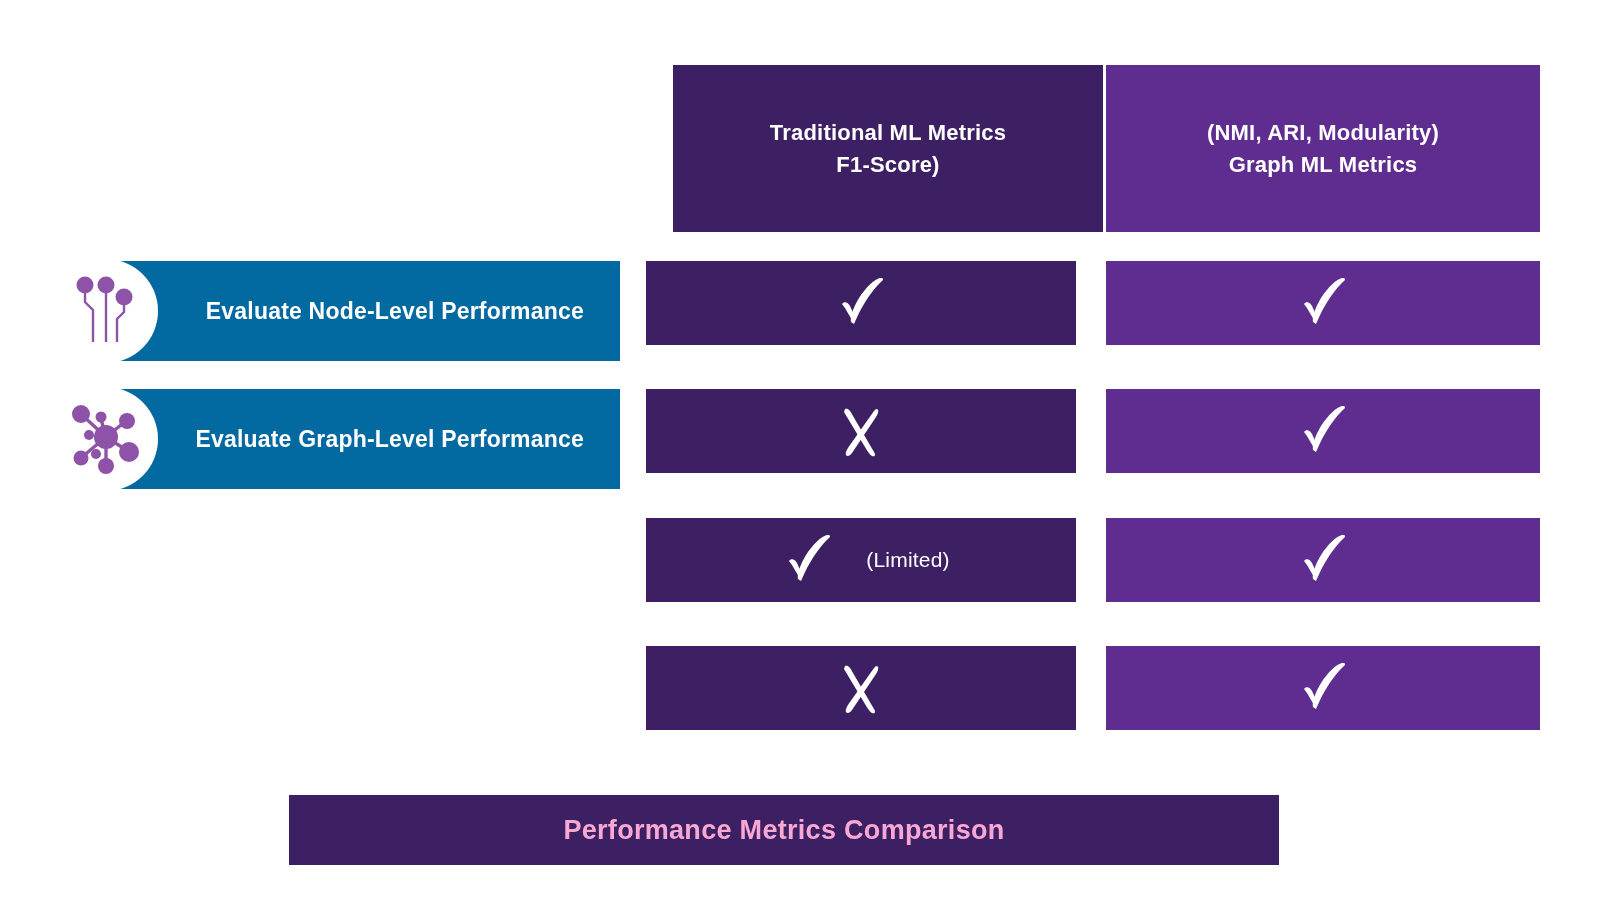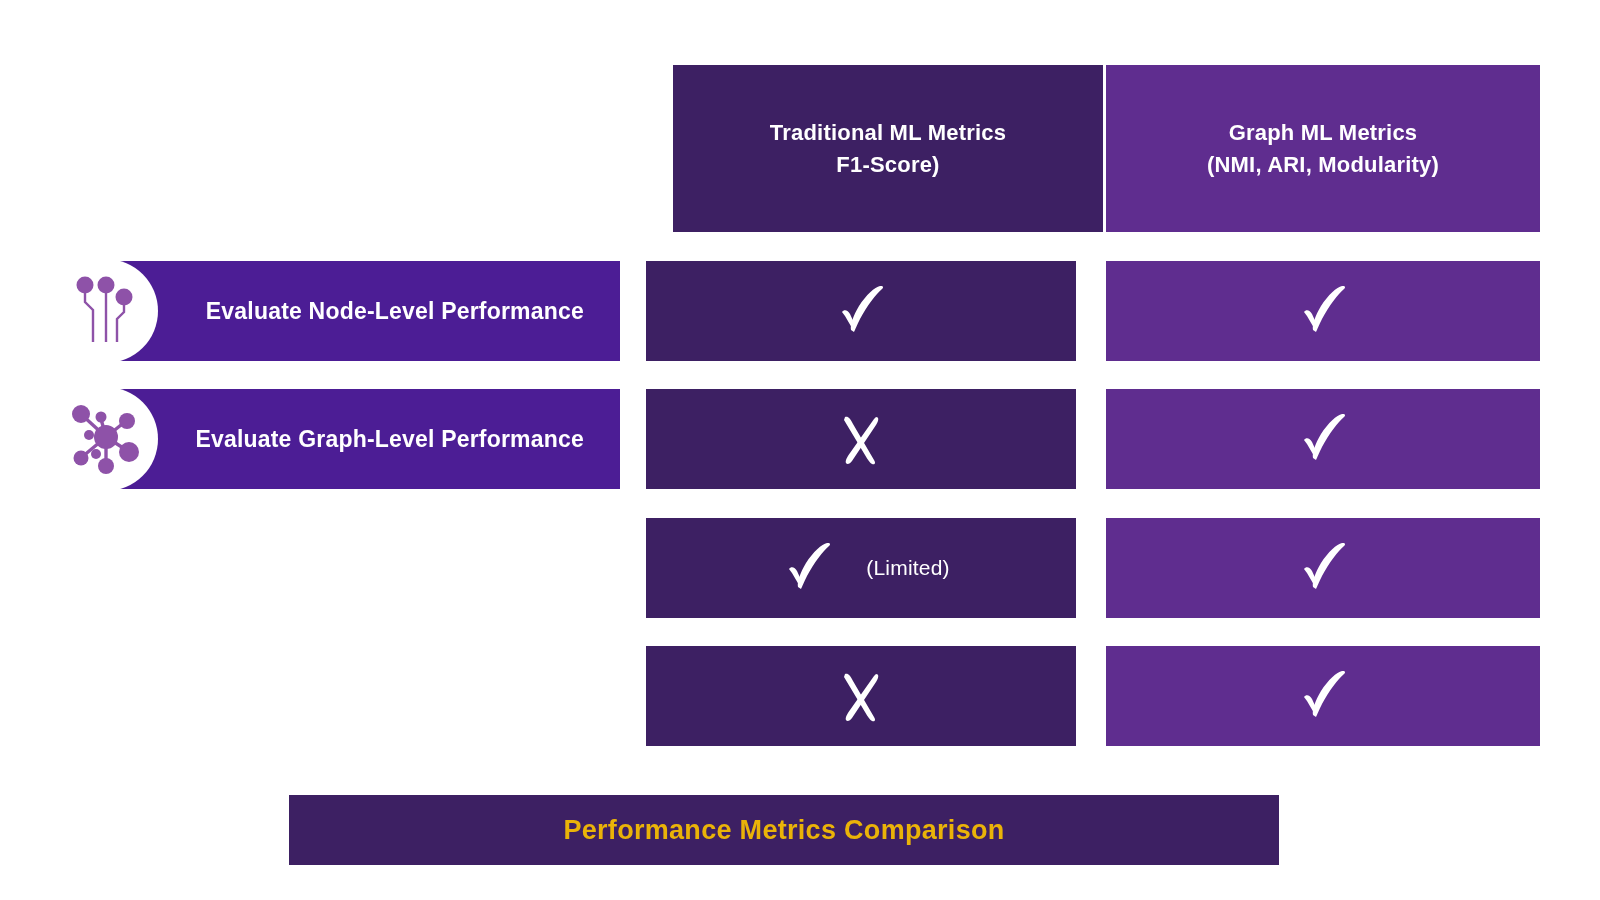--- a/index.html
+++ b/index.html
@@ -52,21 +52,21 @@
     background: #5f2d8f;
   }
   .col-header .line { display: block; }
 
   
   .row-label {
     position: absolute;
     left: 100px;
     width: 520px;
     height: 100px;
-    background: #4c1d95;
+    background: #0369a1;
     display: flex;
     align-items: center;
     box-sizing: border-box;
   }
   .row-label-text {
     position: absolute;
     right: 36px;
     color: #ffffff;
     font-size: 23px;
     font-weight: bold;
@@ -85,21 +85,21 @@
     background: #ffffff;
     display: flex;
     align-items: center;
     justify-content: center;
   }
   .icon-disc svg { display: block; }
 
   
   .cell {
     position: absolute;
-    height: 100px;
+    height: 84px;
     display: flex;
     align-items: center;
     justify-content: center;
     box-sizing: border-box;
   }
   .cell.trad { left: 646px; width: 430px; background: #3d2063; }
   .cell.graph { left: 1106px; width: 434px; background: #5f2d8f; }
 
   .mark-wrap {
     display: flex;
@@ -122,39 +122,39 @@
     left: 289px;
     top: 795px;
     width: 990px;
     height: 70px;
     background: #3d2063;
     display: flex;
     align-items: center;
     justify-content: center;
   }
   #footer-title {
-    color: #eab308;
+    color: #f9a8d4;
     font-size: 27px;
     font-weight: bold;
     letter-spacing: 0.3px;
   }
 </style>
 </head>
 <body>
 
 <div id="stage">
 
   <div class="col-header" id="col-header-traditional">
     <span class="line">Traditional ML Metrics</span>
     <span class="line">F1-Score)</span>
   </div>
 
   <div class="col-header" id="col-header-graph">
+    <span class="line">(NMI, ARI, Modularity)</span>
     <span class="line">Graph ML Metrics</span>
-    <span class="line">(NMI, ARI, Modularity)</span>
   </div>
 
   <div class="row-label" style="top:261px;">
     <div class="icon-disc">
       <svg width="78" height="78" viewBox="0 0 78 78" aria-hidden="true">
         <g stroke="#8e52a8" stroke-width="2.4" fill="none">
           <path d="M18 16 L18 30 L26 38 L26 70"></path>
           <path d="M39 16 L39 70"></path>
           <path d="M57 27 L57 40 L50 47 L50 70"></path>
         </g>

